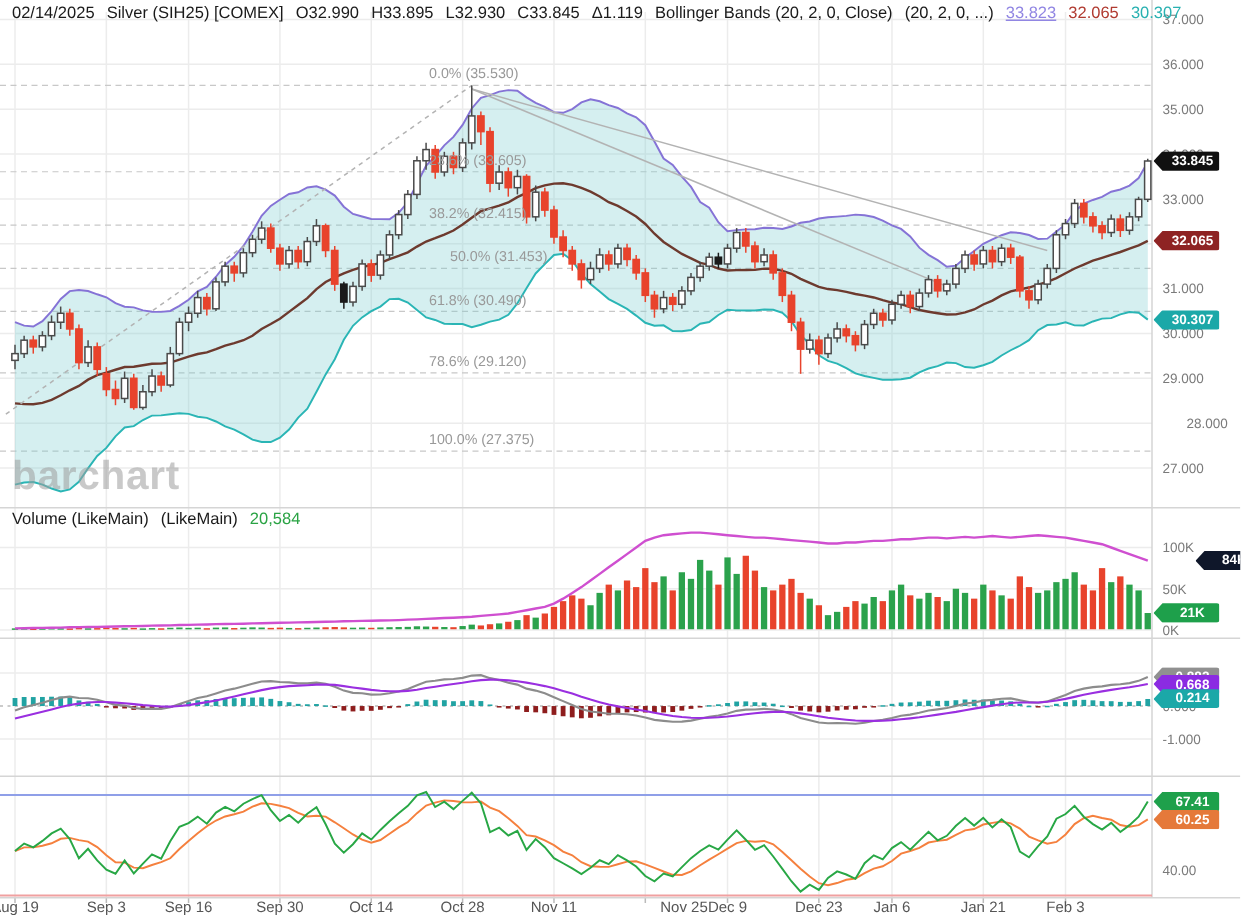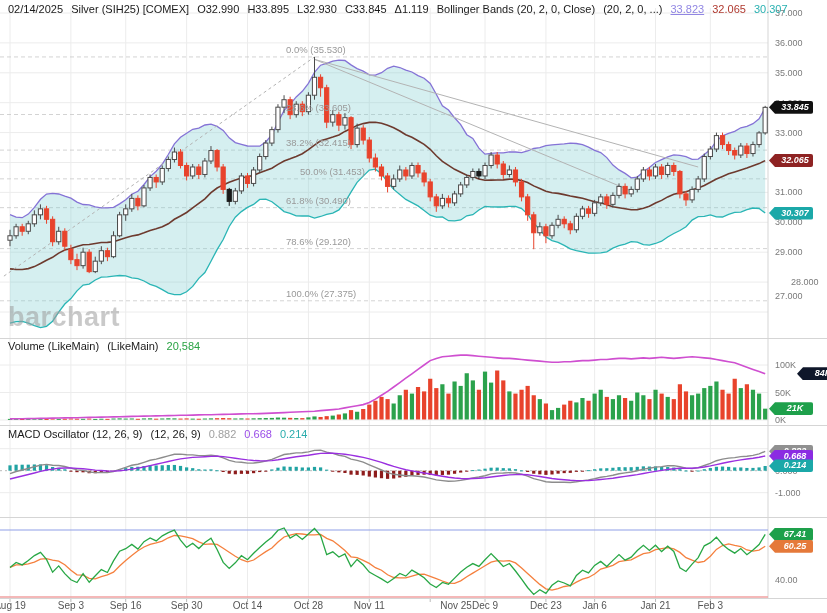--- a/index.html
+++ b/index.html
@@ -18,21 +18,21 @@
   .v-bbm{color:#b03a30;}
   .v-bbl{color:#29b1b1;}
   .v-grn{color:#2aa344;}
   .v-gry{color:#a0a0a0;}
   .v-pur{color:#9a4de8;}
   .v-tea{color:#2aacac;}
   .v-org{color:#ef8d3c;}
   .axlabel{position:absolute;left:775px;font-size:9px;color:#7a7a7a;z-index:3;}
   .badge{position:absolute;left:769px;height:13px;line-height:13px;font-size:9px;font-weight:bold;color:#fff;
          padding:0 0 0 8px;border-radius:2px;min-width:36px;text-align:center;z-index:4;
-         clip-path:polygon(0 50%,6px 0,100% 0,100% 100%,6px 100%);font-style:italic;}
+         clip-path:polygon(0 50%,6px 0,100% 0,100% 100%,6px 100%);}
   .fiblabel{position:absolute;font-size:9.5px;color:#999;z-index:3;}
   .xlabel{position:absolute;top:600px;font-size:10px;color:#555;transform:translateX(-50%);z-index:3;}
 </style>
 </head>
 <body>
 
 <div id="stage">
   <svg id="cv" width="827" height="613">
       <g>
         <line x1="0" y1="13" x2="768" y2="13" stroke="#ececec"></line>
@@ -645,41 +645,34 @@
     <span class="v-bbm">32.065</span>
     <span class="v-bbl">30.307</span>
   </div>
 
   <div class="hdr vol-hdr">
     <span>Volume (LikeMain)</span>
     <span>(LikeMain)</span>
     <span class="v-grn">20,584</span>
   </div>
 
-  <div class="hdr macd-hdr">
-    <span>MACD Oscillator (12, 26, 9)</span>
-    <span>(12, 26, 9)</span>
-    <span class="v-gry">0.882</span>
-    <span class="v-pur">0.668</span>
-    <span class="v-tea">0.214</span>
-  </div>
 
 
   <div class="overlay" id="overlay">
       <div class="axlabel" style="top: 8px;">37.000</div>
       <div class="axlabel" style="top: 37.9px;">36.000</div>
       <div class="axlabel" style="top: 67.8px;">35.000</div>
       <div class="axlabel" style="top: 97.7px;">34.000</div>
       <div class="axlabel" style="top: 127.6px;">33.000</div>
       <div class="axlabel" style="top: 157.5px;">32.000</div>
       <div class="axlabel" style="top: 187.4px;">31.000</div>
       <div class="axlabel" style="top: 217.3px;">30.000</div>
       <div class="axlabel" style="top: 247.2px;">29.000</div>
       <div class="axlabel" style="top: 277.1px; margin-left: 16px;">28.000</div>
-      <div class="axlabel" style="top: 291px;">27.000</div>
+      <div class="axlabel" style="top: 307px;">27.000</div>
       <div class="axlabel" style="top: 360px;">100K</div>
       <div class="axlabel" style="top: 387.5px;">50K</div>
       <div class="axlabel" style="top: 415px;">0K</div>
       <div class="axlabel" style="top: 465.7px;">0.000</div>
       <div class="axlabel" style="top: 487.7px;">-1.000</div>
       <div class="axlabel" style="top: 575.25px;">40.00</div>
       <div class="fiblabel" style="top: 43.953px; left: 286px;">0.0% (35.530)</div>
       <div class="fiblabel" style="top: 101.51px; left: 286px;">23.6% (33.605)</div>
       <div class="fiblabel" style="top: 137.091px; left: 286px;">38.2% (32.415)</div>
       <div class="fiblabel" style="top: 165.855px; left: 300px;">50.0% (31.453)</div>

